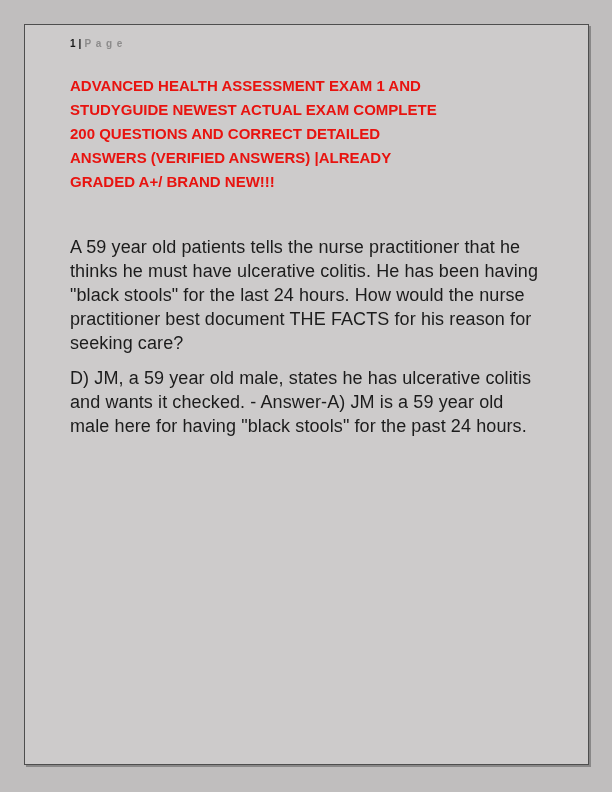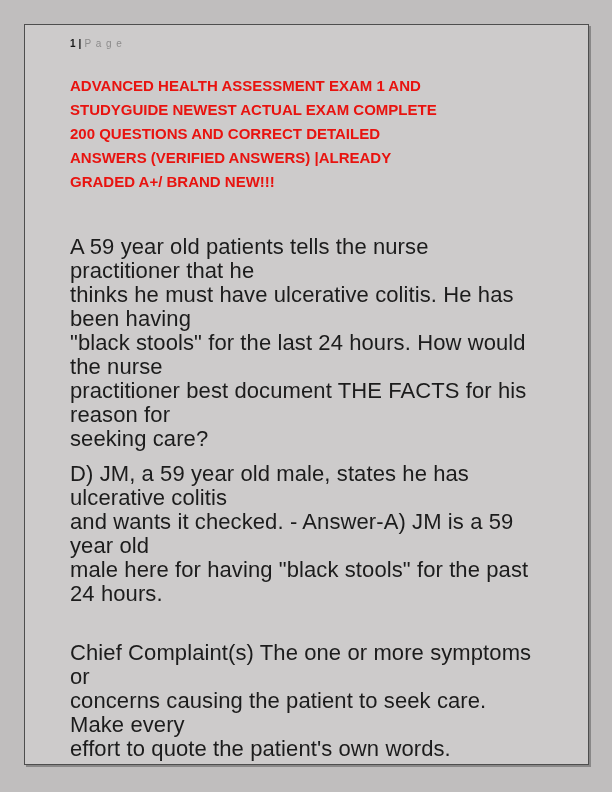--- a/index.html
+++ b/index.html
@@ -18,30 +18,30 @@
     border:1px solid var(--page-border);
     box-shadow:2px 2px 0 rgba(70,70,70,0.45);
     padding:13px 45px 0 45px;
   }
   .page-header{
     font-size:10px;line-height:12px;height:12px;margin-bottom:24px;
     color:var(--header-number);
   }
   .pg-num{font-weight:bold;color:var(--header-number);}
   .pg-sep{font-weight:bold;color:var(--header-number);margin:0 3px;}
-  .pg-label{color:var(--header-label);font-weight:normal;letter-spacing:1px;}
+  .pg-label{color:var(--header-label);font-weight:bold;letter-spacing:1px;}
   .doc-title{
     margin:0;padding:0;
     font-size:15px;line-height:24px;font-weight:bold;
     color:var(--title-red);
     white-space:pre-line;
   }
   .para{
     margin:11px 0 0 0;padding:0;
-    font-size:22px;line-height:24px;
+    font-size:18px;line-height:24px;
     color:var(--body-text);
     white-space:pre-line;
     letter-spacing:0.1px;
   }
   .para.question{margin-top:41px;}
   .spacer{height:24px;}
 </style>
 </head>
 <body>
 
@@ -63,18 +63,15 @@
 "black stools" for the last 24 hours. How would the nurse
 practitioner best document THE FACTS for his reason for
 seeking care?</p>
 
     <p class="para">D) JM, a 59 year old male, states he has ulcerative colitis
 and wants it checked. - Answer-A) JM is a 59 year old
 male here for having "black stools" for the past 24 hours.</p>
 
     <div class="spacer"></div>
 
-    <p class="para">Chief Complaint(s) The one or more symptoms or
-concerns causing the patient to seek care. Make every
-effort to quote the patient's own words.</p>
 
   </div>
 </div>
 
 </body></html>

